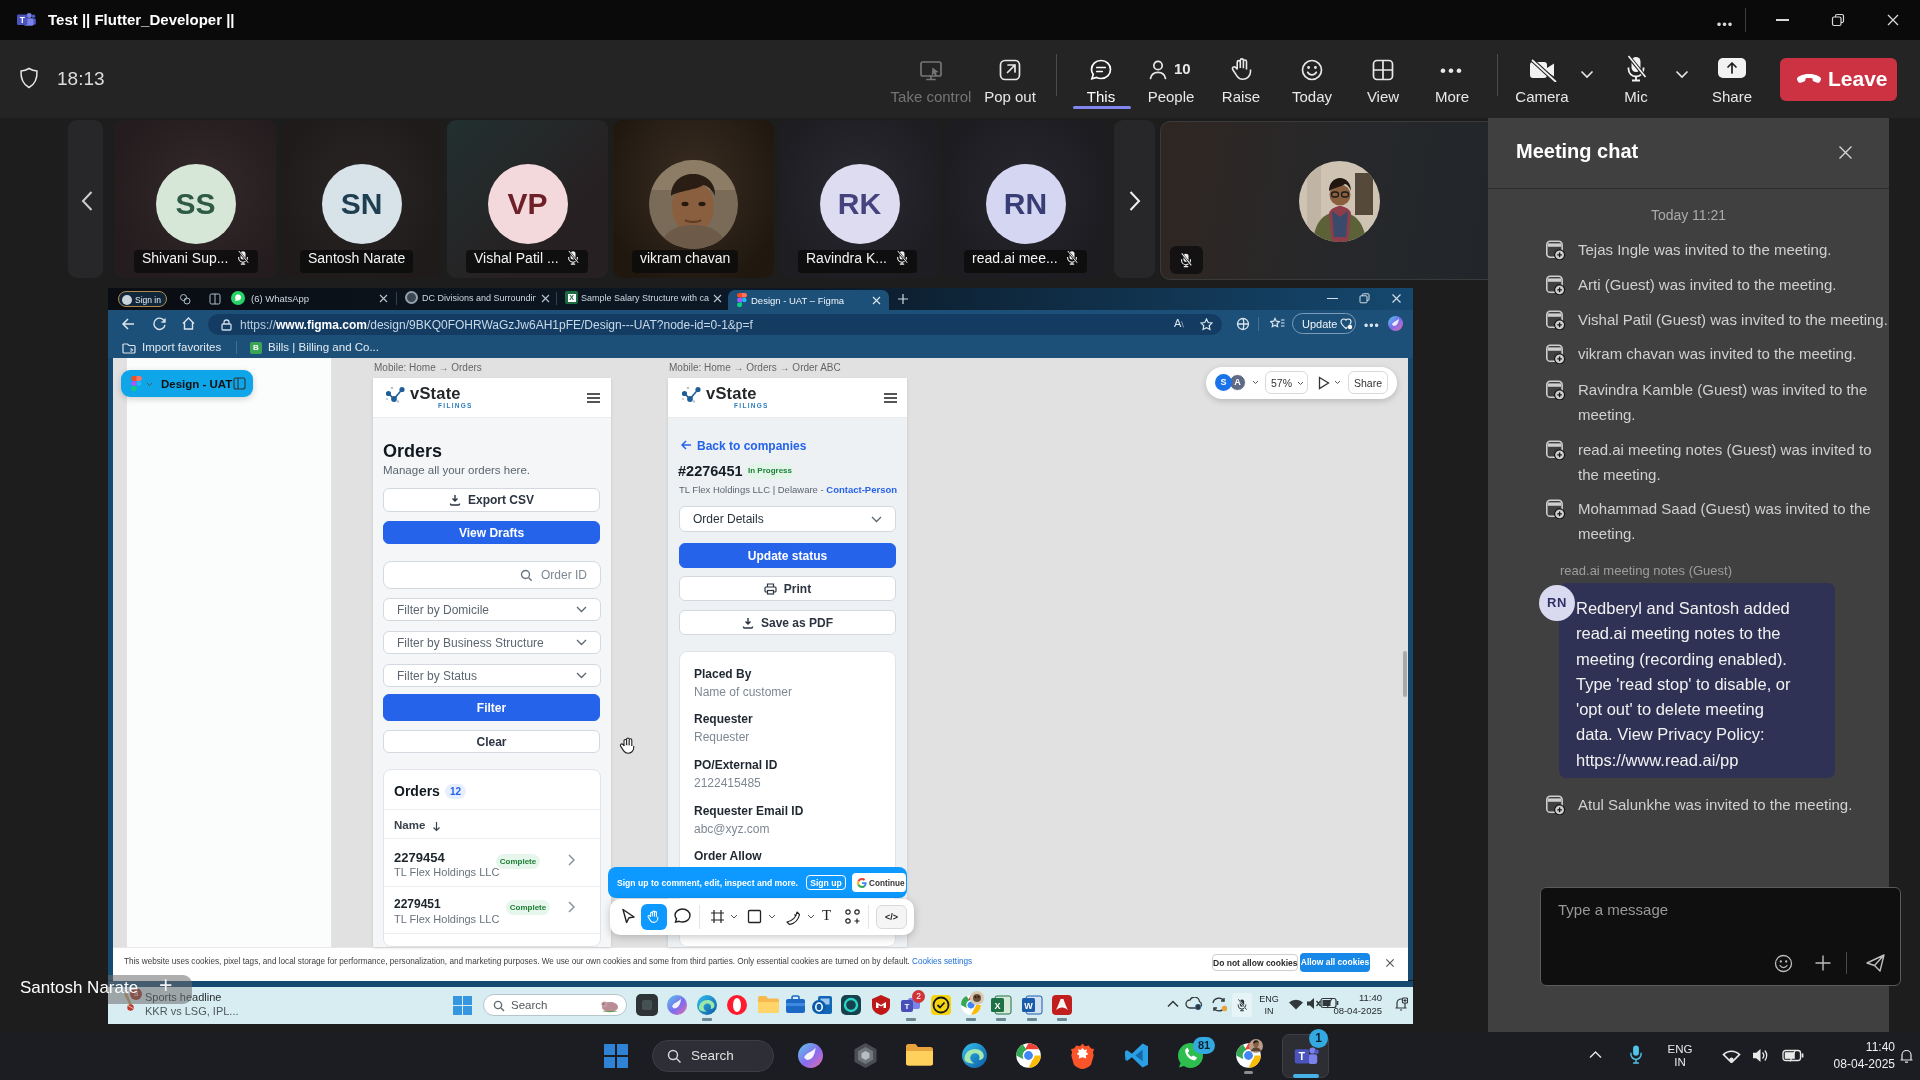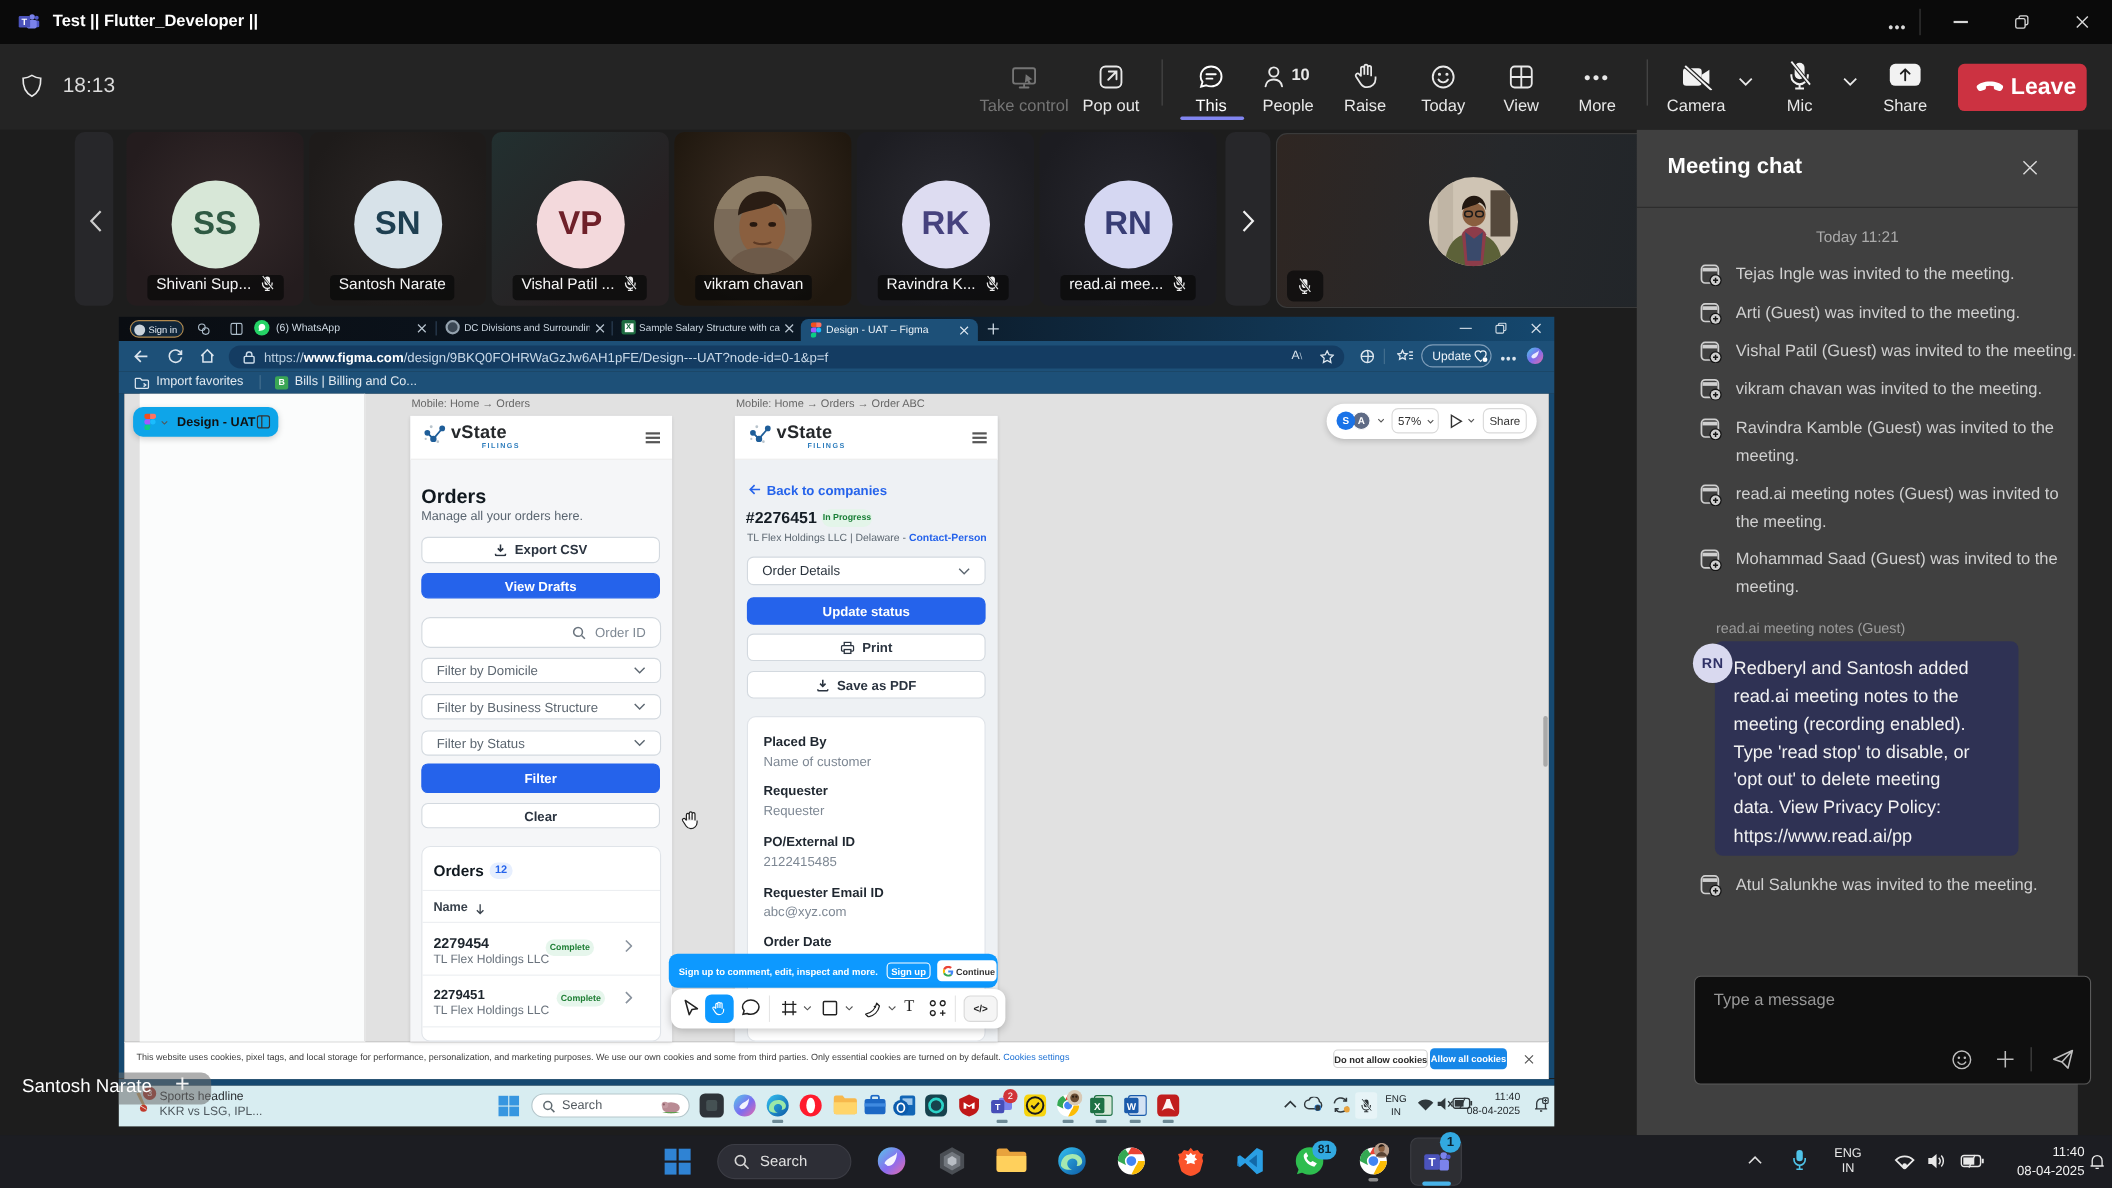--- a/index.html
+++ b/index.html
@@ -738,21 +738,21 @@
 
 <div class="abs" style="left:679px;top:651px;width:217px;height:296px;background:#fff;border:1px solid #e0e4e9;border-radius:8px;"></div>
 <div class="abs" style="left:694px;top:667px;font-size:12px;font-weight:bold;color:#1f2730;">Placed By</div>
 <div class="abs" style="left:694px;top:685px;font-size:12px;color:#7e8894;">Name of customer</div>
 <div class="abs" style="left:694px;top:712px;font-size:12px;font-weight:bold;color:#1f2730;">Requester</div>
 <div class="abs" style="left:694px;top:730px;font-size:12px;color:#7e8894;">Requester</div>
 <div class="abs" style="left:694px;top:758px;font-size:12px;font-weight:bold;color:#1f2730;">PO/External ID</div>
 <div class="abs" style="left:694px;top:776px;font-size:12px;color:#7e8894;">2122415485</div>
 <div class="abs" style="left:694px;top:804px;font-size:12px;font-weight:bold;color:#1f2730;">Requester Email ID</div>
 <div class="abs" style="left:694px;top:822px;font-size:12px;color:#7e8894;">abc@xyz.com</div>
-<div class="abs" style="left:694px;top:849px;font-size:12px;font-weight:bold;color:#1f2730;">Order Date</div>
+<div class="abs" style="left:694px;top:849px;font-size:12px;font-weight:bold;color:#1f2730;">Order Allow</div>
 
 <div class="abs" style="left:1403px;top:651px;width:4px;height:46px;border-radius:2px;background:#a9a9a9;"></div>
 <svg class="abs" style="left:619px;top:736px;" width="19" height="20" viewBox="0 0 19 20">
       <path d="M5 10V4.8a1.3 1.3 0 0 1 2.6 0M7.6 9V3.3a1.3 1.3 0 0 1 2.6 0M10.2 9.2V4a1.3 1.3 0 0 1 2.6 0v6M5 9.8l-1.2-1.4a1.4 1.4 0 0 0-2.2 1.7l3.1 4.8c1 1.5 2.2 2.4 4.3 2.4 3 0 5.7-2.3 5.7-5.5V10" fill="#fff" stroke="#222" stroke-width="1.1"></path>
     </svg>
 
 <div class="abs" style="left:608px;top:867px;width:299px;height:31px;border-radius:8px;background:#0d99ff;z-index:6;">
   <div class="abs" style="left:9px;top:11px;font-size:8.6px;font-weight:bold;color:#fff;white-space:nowrap;">Sign up to comment, edit, inspect and more.</div>
   <div class="abs" style="left:198px;top:8px;width:40px;height:15px;border:1.2px solid #fff;border-radius:4px;color:#fff;font-size:8.6px;font-weight:bold;text-align:center;line-height:15px;">Sign up</div>
   <div class="abs" style="left:244px;top:6px;width:54px;height:19px;background:#fff;border-radius:4px;">

